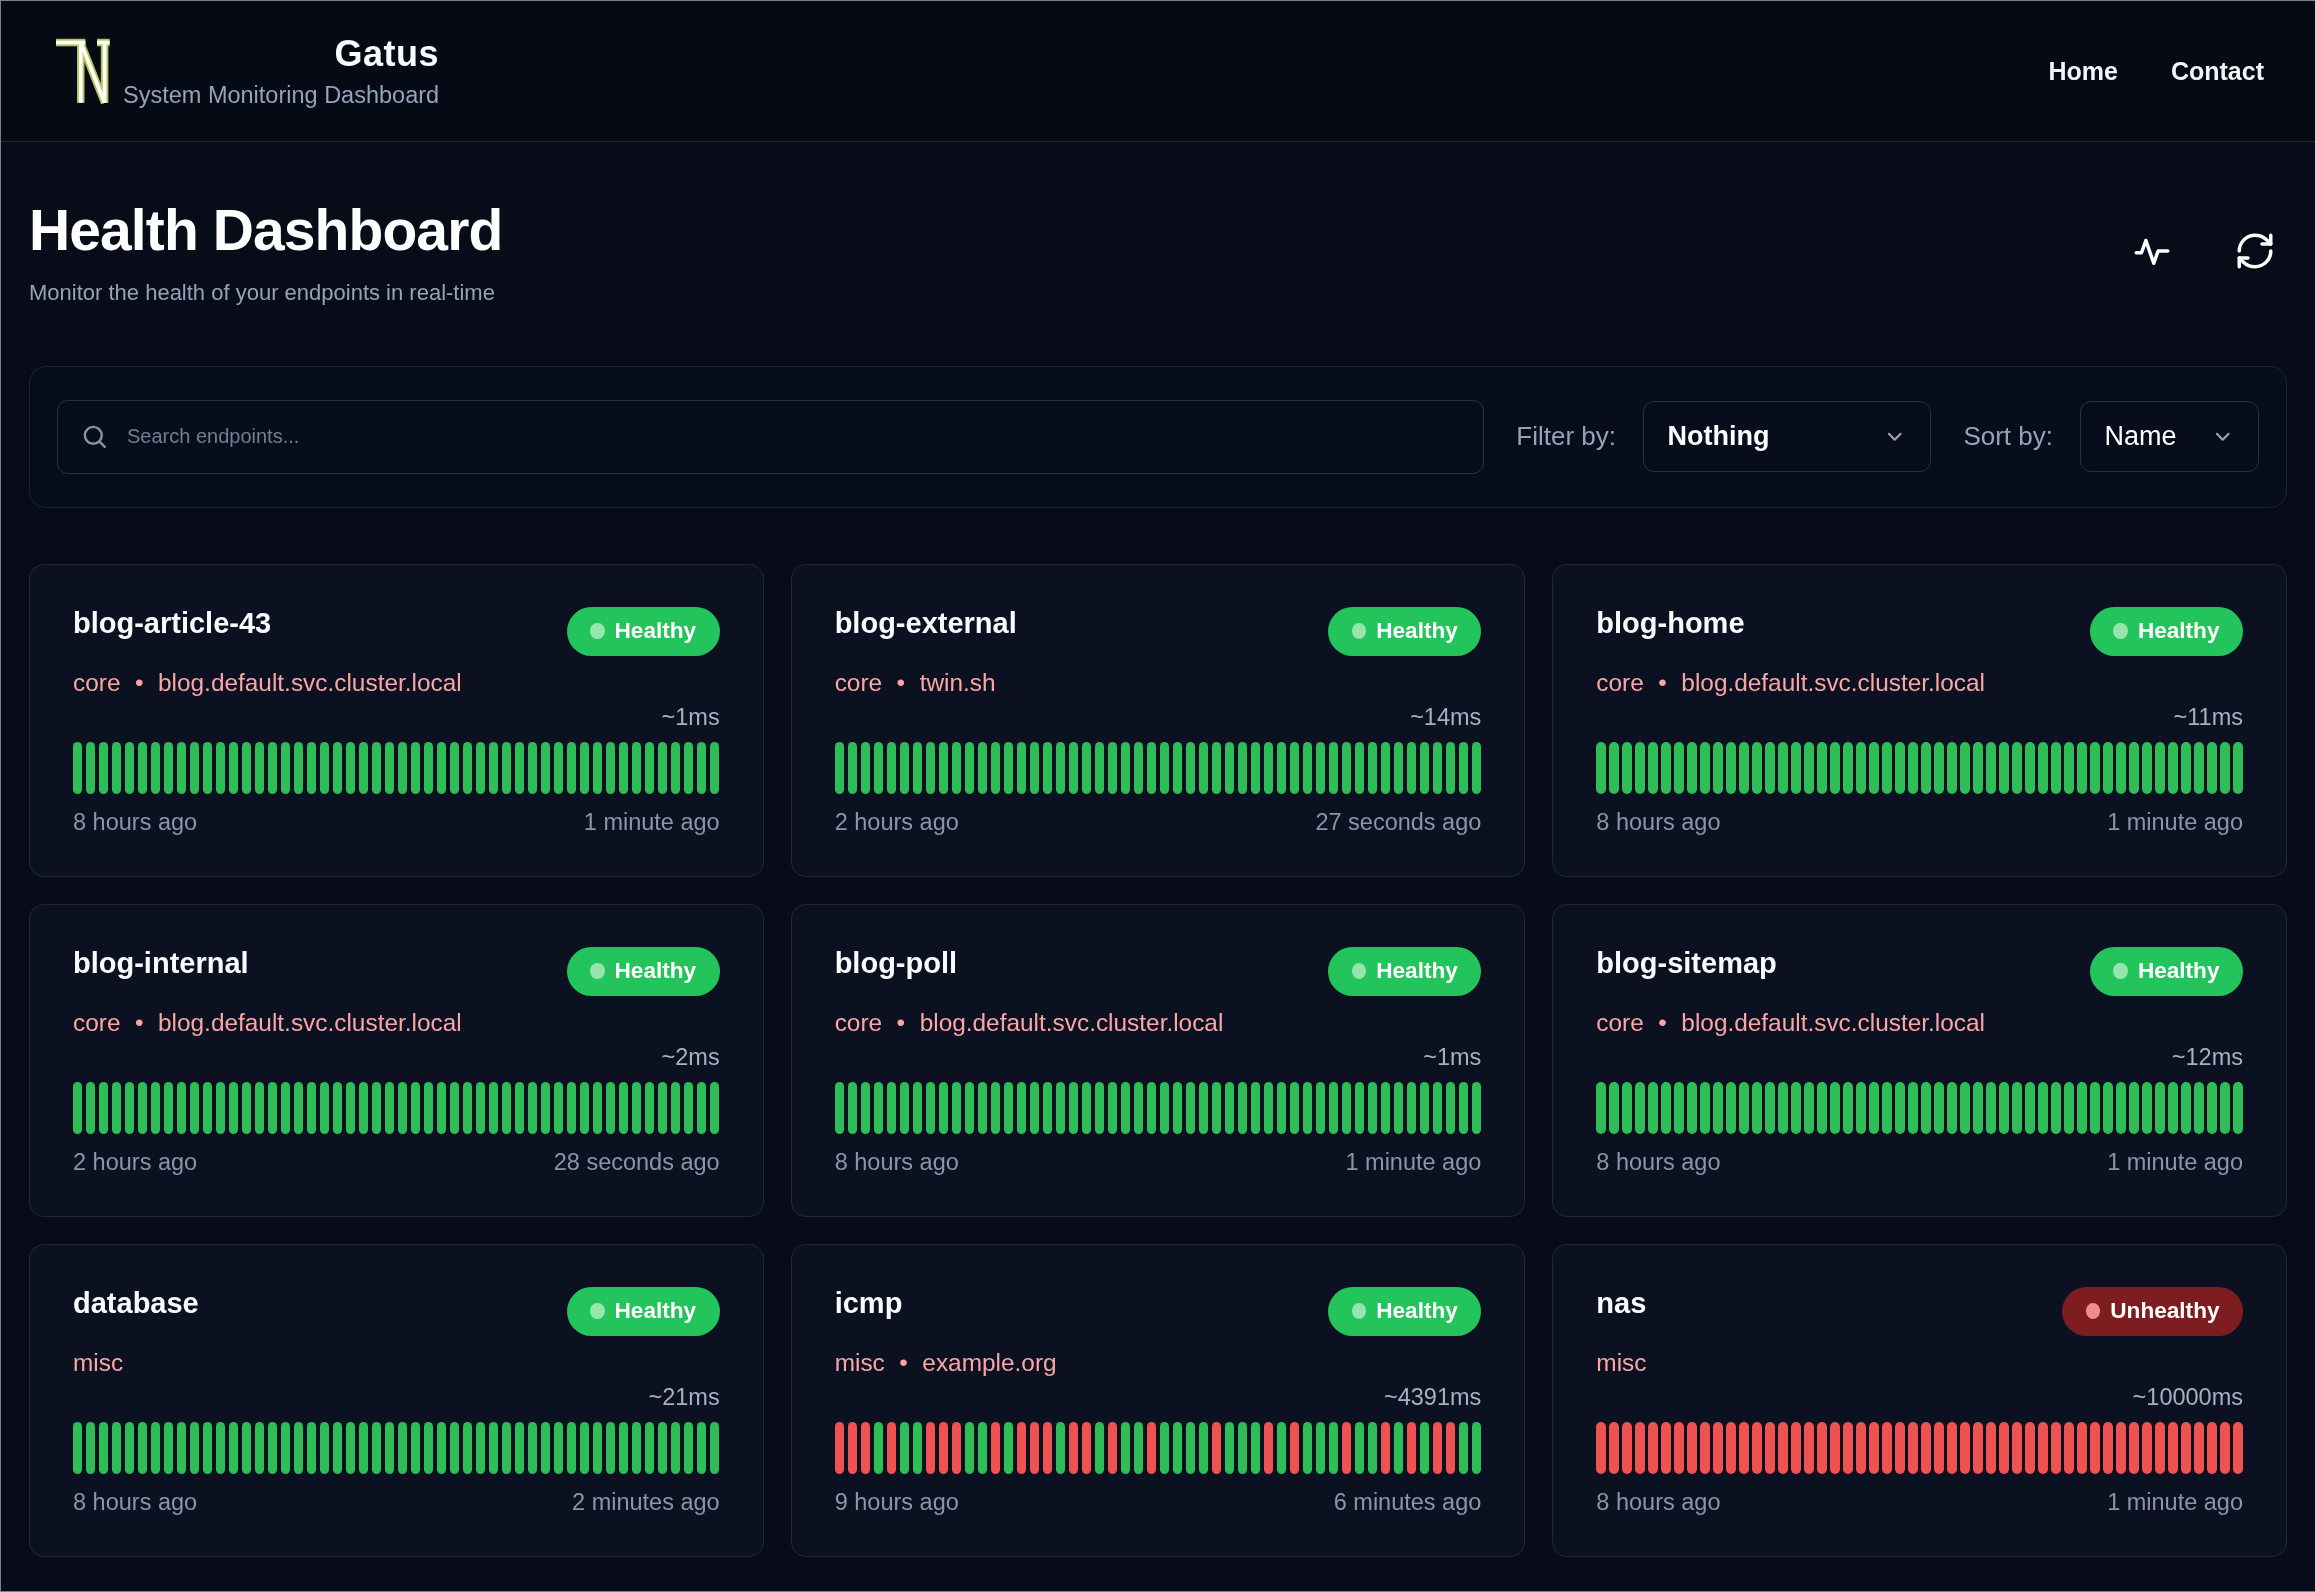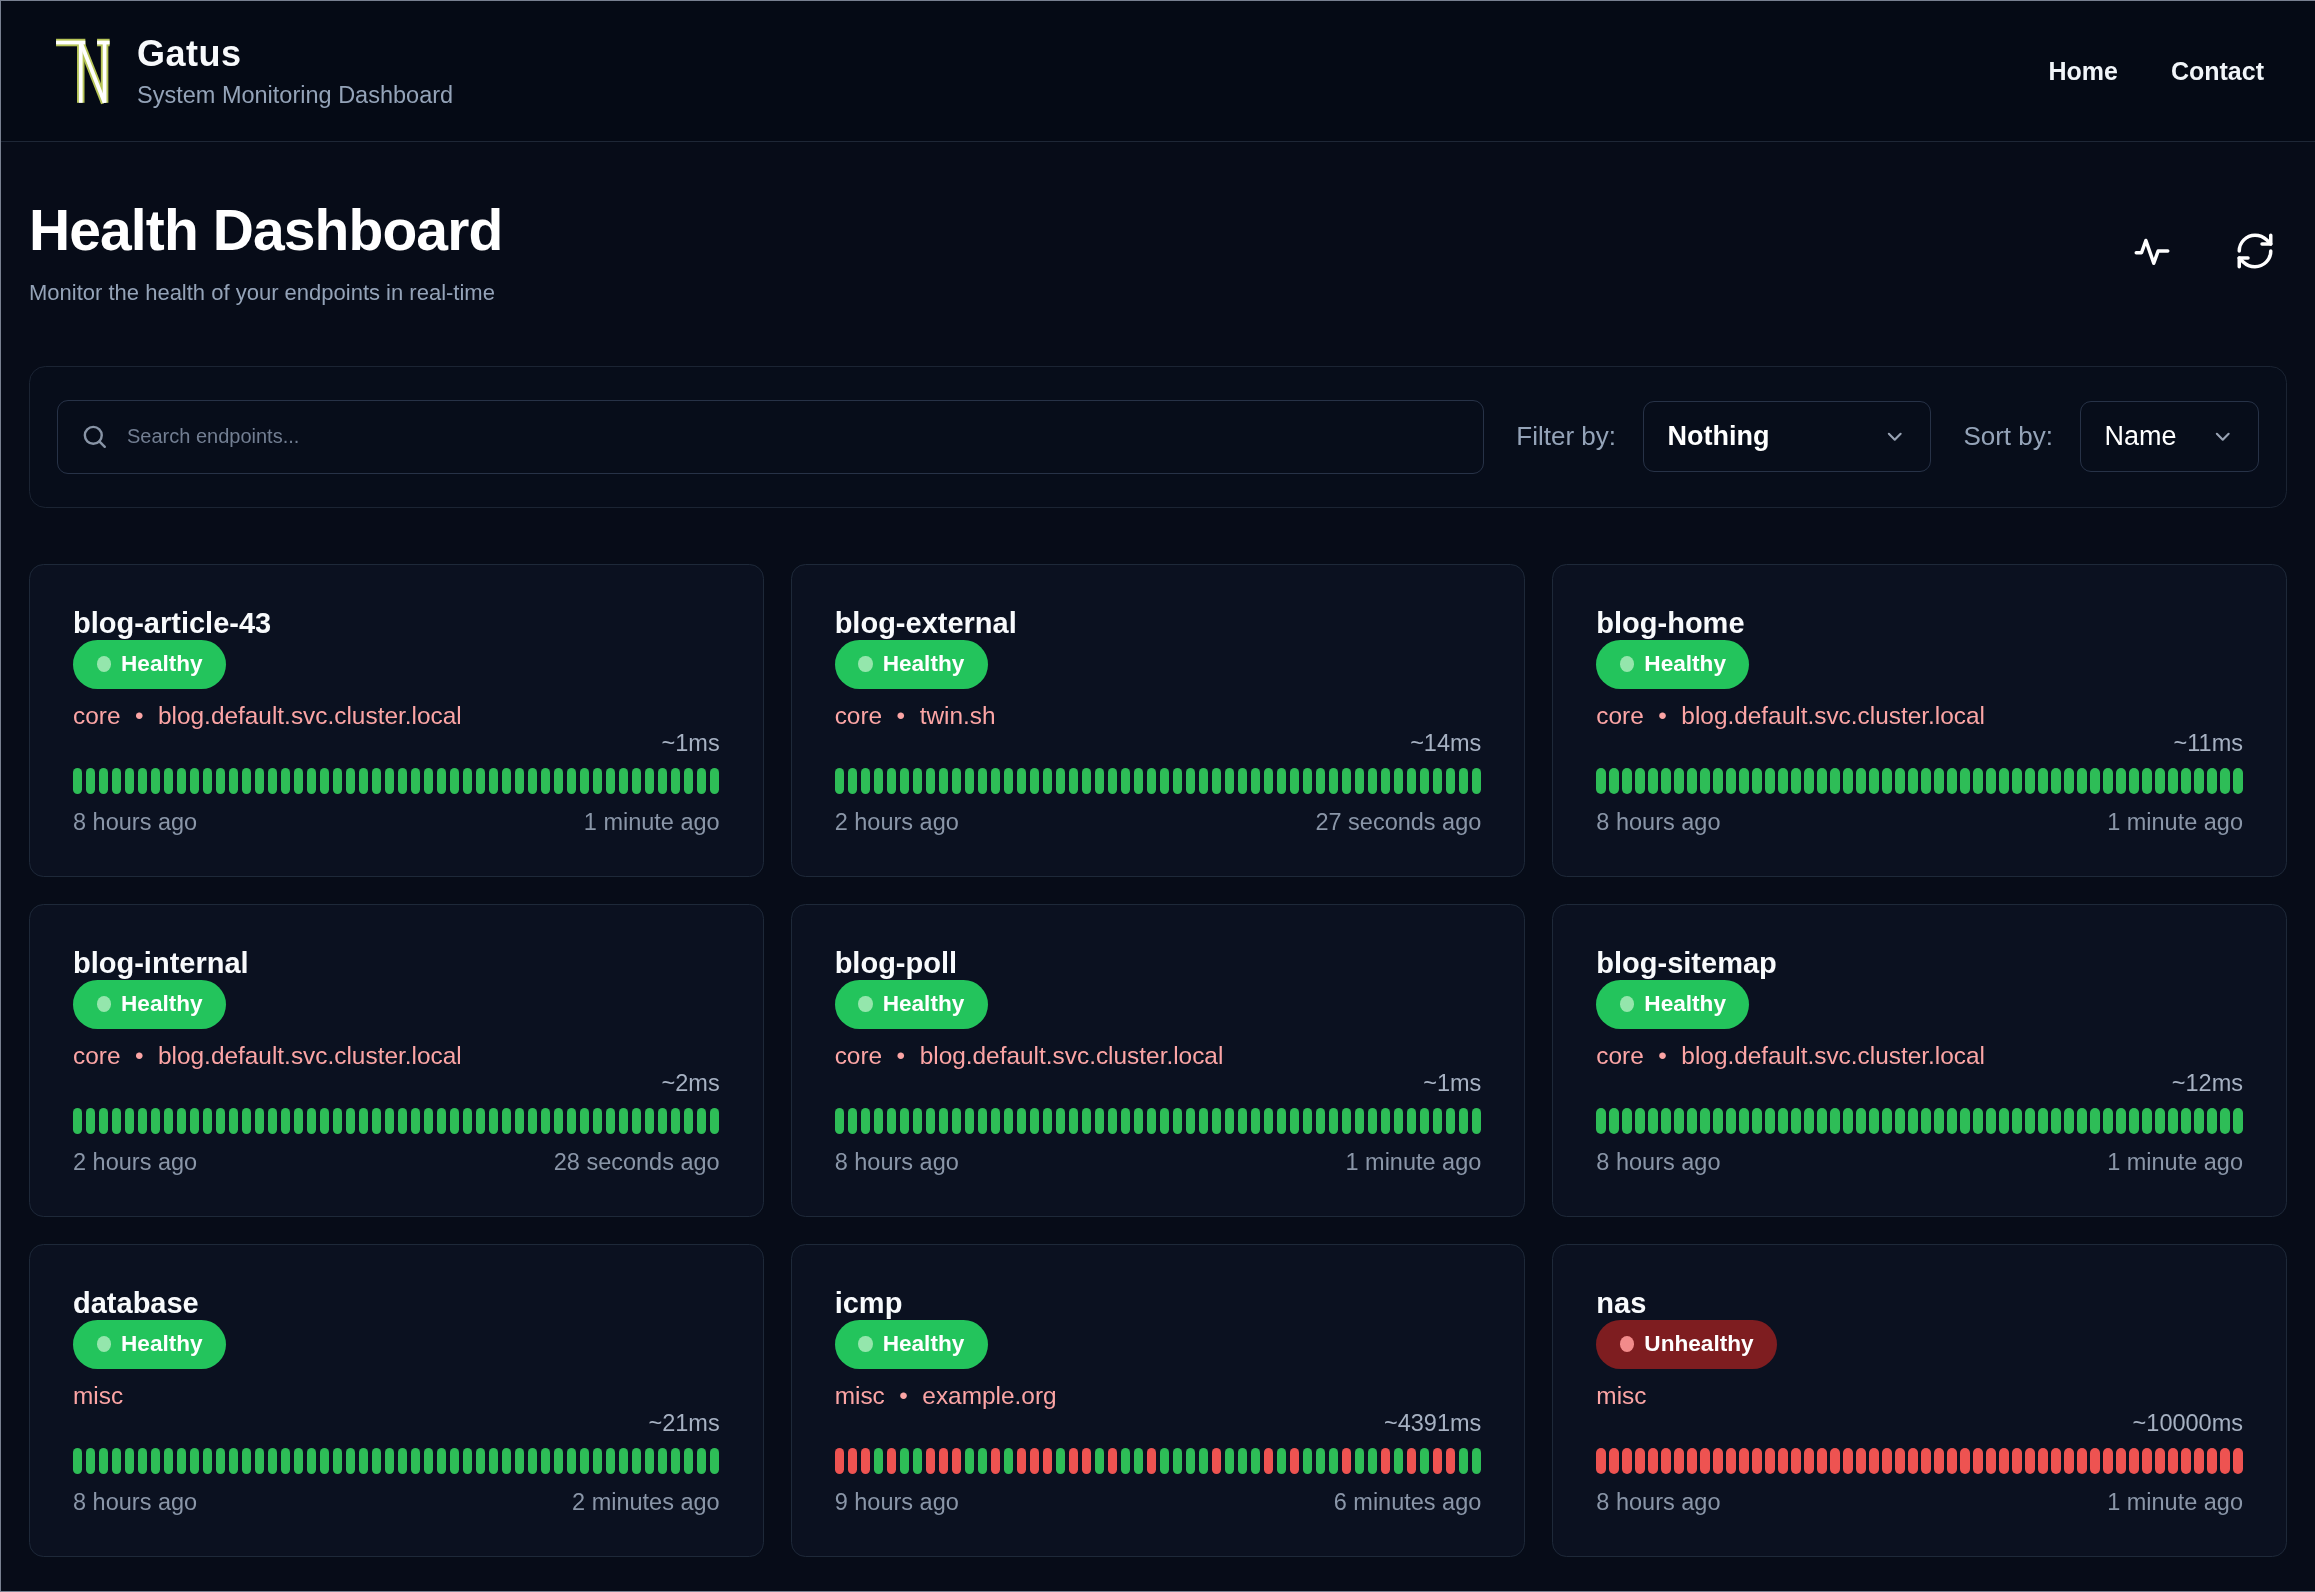--- a/index.html
+++ b/index.html
@@ -15,21 +15,21 @@
   
   .topbar {
     height: 141px;
     background: #050a15;
     border-bottom: 0.9px solid #1e2736;
     display: flex;
     align-items: center;
     padding: 0 51px;
   }
   .logo { width: 60px; height: 72px; flex: 0 0 auto; }
-  .brand { margin-left: 25px; }
+  .brand { margin-left: 11px; text-align: right; }
   .brand-title { font-size: 36px; font-weight: bold; color: #f8fafc; letter-spacing: 0.5px; }
   .brand-sub { margin-top: 7.2px; font-size: 23.5px; color: #94a3b8; }
   .topnav { margin-left: auto; display: flex; gap: 53px; }
   .topnav a { color: #f1f5f9; text-decoration: none; font-size: 25px; font-weight: bold; cursor: pointer; }
   
   .main { padding: 0 28px; }
   .page-head { display: flex; align-items: center; justify-content: space-between; margin-top: 54px; }
   h1.page-title { font-size: 57px; font-weight: bold; letter-spacing: -0.9px; color: #ffffff; line-height: 69px; }
   .page-sub { margin-top: 14.5px; font-size: 22px; color: #94a3b8; }
   .head-actions { display: flex; gap: 60px; align-items: center; padding-right: 11px; }
@@ -85,21 +85,21 @@
   .card {
     background: #0b1120;
     border: 0.9px solid #1e2939;
     border-radius: 14.5px;
     height: 313px;
     padding: 42px 43px 40px;
     display: flex;
     flex-direction: column;
     cursor: pointer;
   }
-  .card-top { display: flex; justify-content: space-between; align-items: flex-start; flex-direction: column; }
+  .card-top { display: flex; justify-content: space-between; align-items: flex-start; }
   .card-title { font-size: 29px; font-weight: bold; color: #f8fafc; }
   .badge {
     display: flex; align-items: center; gap: 10px;
     padding: 11.8px 23.5px; border-radius: 904px;
     font-size: 22.6px; font-weight: bold; color: #ffffff;
   }
   .badge.healthy { background: #23c45c; }
   .badge.unhealthy { background: #7e1d20; }
   .badge .dot { width: 14.5px; height: 16.3px; border-radius: 50%; }
   .badge.healthy .dot { background: #94e6ac; }

